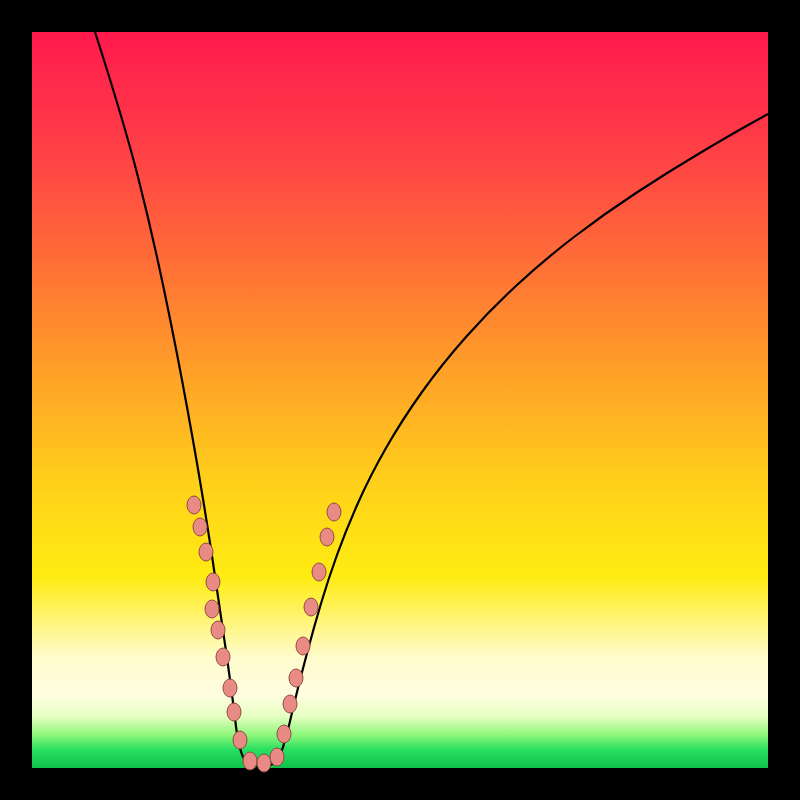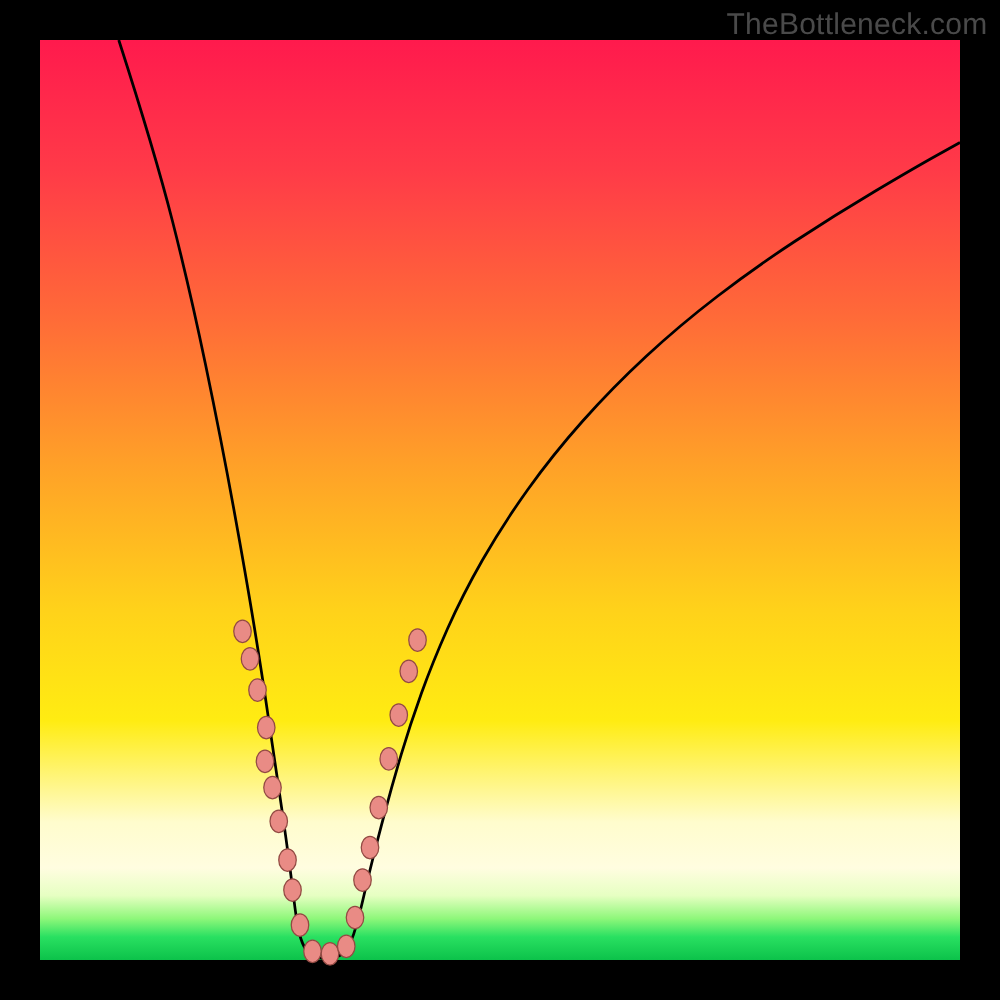--- a/index.html
+++ b/index.html
@@ -58,21 +58,20 @@
     font-size: 24px;
     font-weight: 500;
     letter-spacing: 0.2px;
     user-select: none;
   }
 </style>
 </head>
 <body>
 
 <div class="frame">
-  <div class="watermark">TheBottleneck.com</div>
 
   <div class="plot-area">
     <svg class="curve" viewBox="0 0 736 736">
       <path id="curve-path" fill="none" stroke="#000000" stroke-width="2.2" d="M 63 0 Q 92 90 106 145 Q 120 200 132.5 260 Q 145 320 155 375 Q 165 430 171.5 470 Q 178 510 182 537.5 Q 186 565 189 585 Q 192 605 194.5 622.5 Q 197 640 199 655 Q 201 670 202.5 682.5 Q 204 695 205.5 705 Q 207 715 210 722.5 Q 213 730 218 732.5 Q 223 735 228.5 735 Q 234 735 239.5 732.5 Q 245 730 248 723 Q 251 716 253.5 707 Q 256 698 259 685 Q 262 672 266 656 Q 270 640 276 617.5 Q 282 595 289 571.5 Q 296 548 305 523 Q 314 498 326 471 Q 338 444 354 416 Q 370 388 390 360 Q 410 332 434 305 Q 458 278 485 253 Q 512 228 542 205 Q 572 182 604 161 Q 636 140 668 121 Q 700 102 718 92 T 736 82"></path>
       <g id="markers">
           <ellipse cx="162" cy="473" rx="7" ry="9" fill="#e98b85" stroke="#924a43" stroke-width="1"></ellipse>
           <ellipse cx="168" cy="495" rx="7" ry="9" fill="#e98b85" stroke="#924a43" stroke-width="1"></ellipse>
           <ellipse cx="174" cy="520" rx="7" ry="9" fill="#e98b85" stroke="#924a43" stroke-width="1"></ellipse>
           <ellipse cx="181" cy="550" rx="7" ry="9" fill="#e98b85" stroke="#924a43" stroke-width="1"></ellipse>
           <ellipse cx="180" cy="577" rx="7" ry="9" fill="#e98b85" stroke="#924a43" stroke-width="1"></ellipse>

